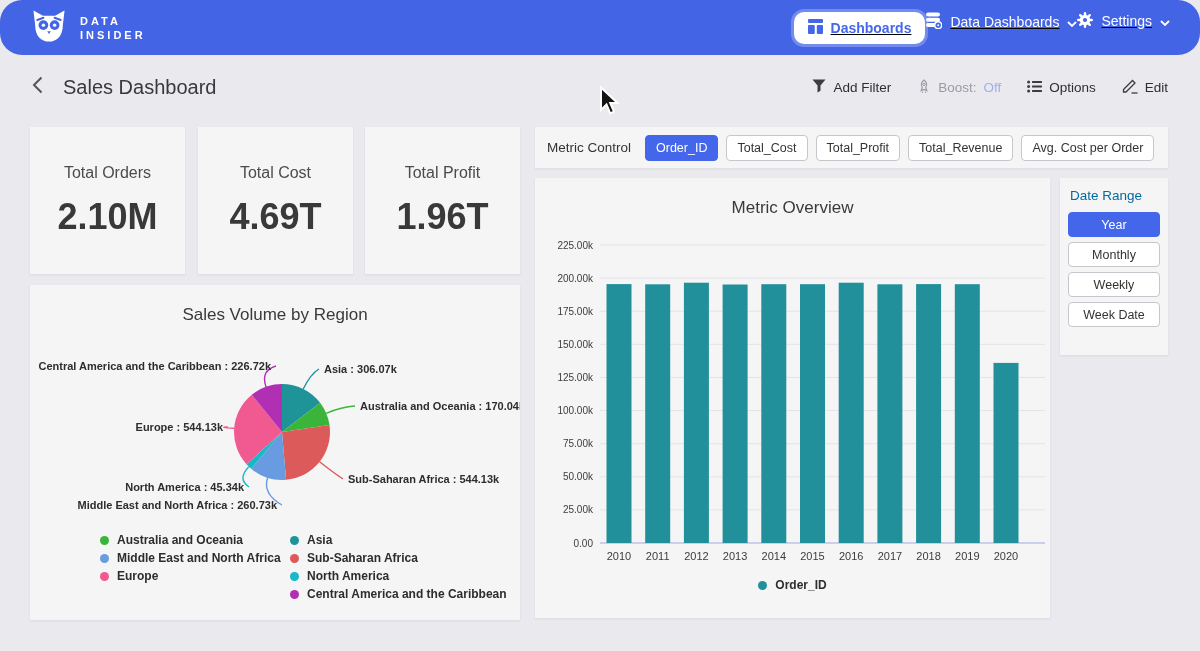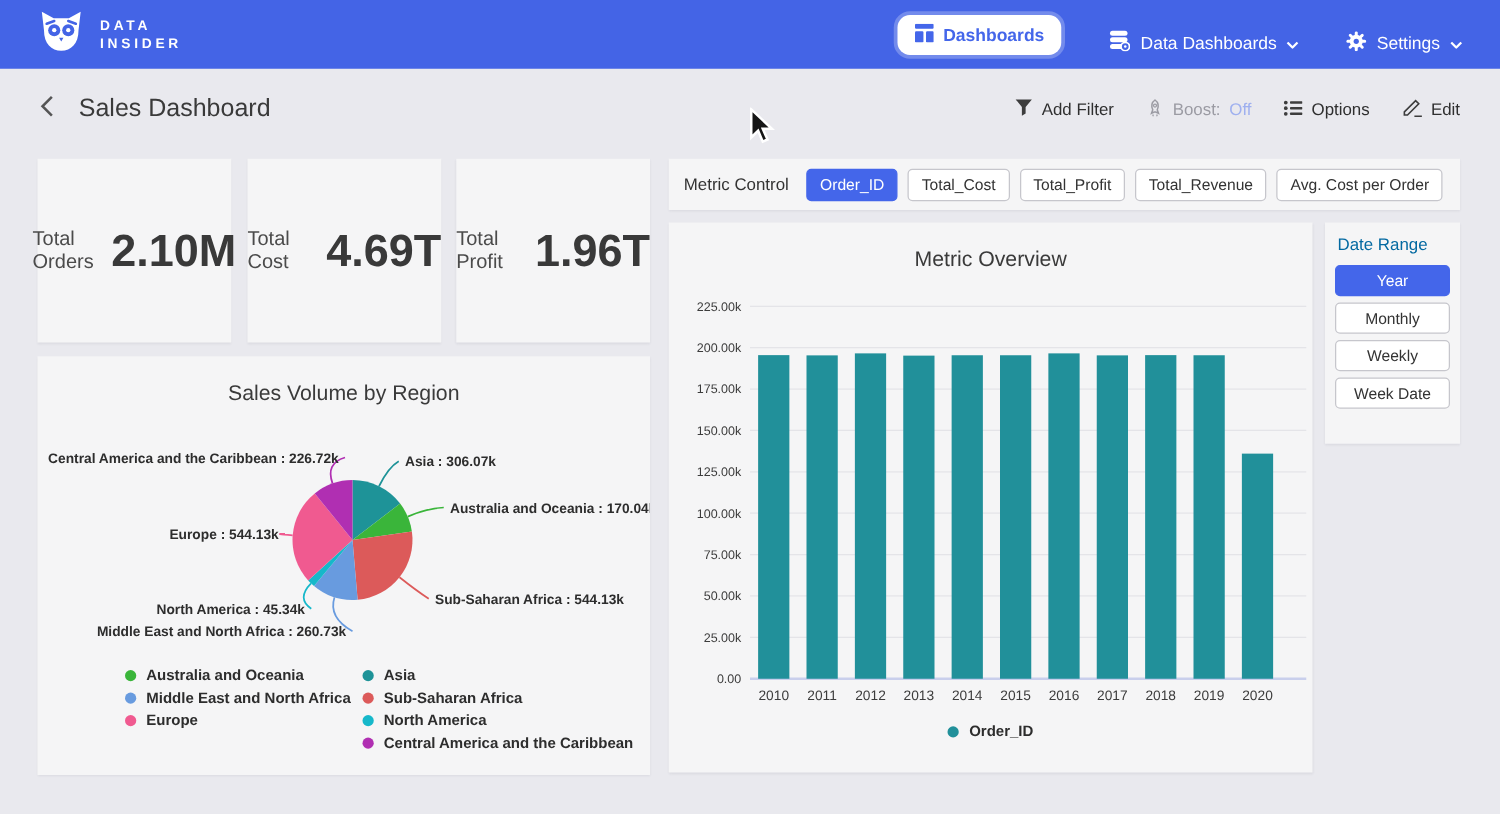--- a/index.html
+++ b/index.html
@@ -6,42 +6,42 @@
     --navbar:#4464e6; --accent:#4466ea; --page-bg:#e9e9ee; --card-bg:#f5f5f6;
     --ink:#3a3a3a; --ink-soft:#4b4b4b; --chip-border:#c6c6cc; --grid:#e4e4e8; --axis:#c9cfec;
   }
   *{margin:0;padding:0;box-sizing:border-box;}
   html,body{width:1200px;height:651px;overflow:hidden;}
   body{font-family:"Liberation Sans","DejaVu Sans",sans-serif;background:var(--page-bg);position:relative;}
   .app{position:absolute;inset:0;}
 
   
   .navbar{position:absolute;left:0;top:0;width:1200px;height:55px;background:var(--navbar);
-    display:flex;align-items:center;justify-content:space-between;padding:12px 30px;}
+    display:flex;align-items:center;justify-content:space-between;padding:12px 30px;border-radius:22px;}
   .brand{display:flex;align-items:center;gap:12px;cursor:pointer;}
   .brand-text{color:#fff;font-size:11px;font-weight:700;letter-spacing:3px;line-height:14px;}
-  .nav-right{display:flex;align-items:flex-end;gap:38px;}
+  .nav-right{display:flex;align-items:flex-start;text-decoration:underline;}
   .nav-pill{display:flex;align-items:center;gap:8px;background:#fff;border:none;border-radius:10px;
     padding:7px 14px;font-family:inherit;font-size:14px;font-weight:700;color:var(--accent);cursor:pointer;
     box-shadow:0 0 0 3px rgba(255,255,255,.25);}
   .nav-item{display:flex;align-items:center;gap:8px;color:#fff;font-size:14px;font-weight:500;cursor:pointer;}
 
   
   .page-header{position:absolute;left:0;top:55px;width:1200px;height:65px;
     display:flex;align-items:center;justify-content:space-between;padding:0 32px;}
   .header-left{display:flex;align-items:flex-start;gap:20px;}
   .page-title{font-size:20px;font-weight:500;color:var(--ink);}
   .header-actions{display:flex;align-items:center;gap:26px;}
   .h-action{display:flex;align-items:center;gap:7px;font-size:13.5px;font-weight:500;color:#2f2f2f;cursor:pointer;}
   .h-action .muted{color:#9b9ba3;}
   .h-action .off{color:#9fb0ef;}
 
   
   .card{position:absolute;background:var(--card-bg);box-shadow:0 1px 2px rgba(40,40,70,.08);}
-  .kpi{width:155px;height:147px;top:127px;display:flex;align-items:center;justify-content:center;gap:14px;}
+  .kpi{width:155px;height:147px;top:127px;display:flex;flex-direction:column;align-items:center;justify-content:center;gap:14px;}
   .kpi-label{font-size:16px;font-weight:500;color:var(--ink-soft);}
   .kpi-value{font-size:36px;font-weight:700;color:#393939;}
 
   
   .metric-bar{left:535px;top:127px;width:633px;height:41px;display:flex;align-items:center;padding:0 12px;gap:8px;}
   .metric-label{font-size:13.5px;font-weight:400;color:#333;margin-right:6px;}
   .chip{font-family:inherit;font-size:12.5px;color:#333;background:#fff;border:1px solid var(--chip-border);
     border-radius:4px;padding:5px 10px;cursor:pointer;}
   .chip.selected{background:var(--accent);border-color:var(--accent);color:#fff;}
 

